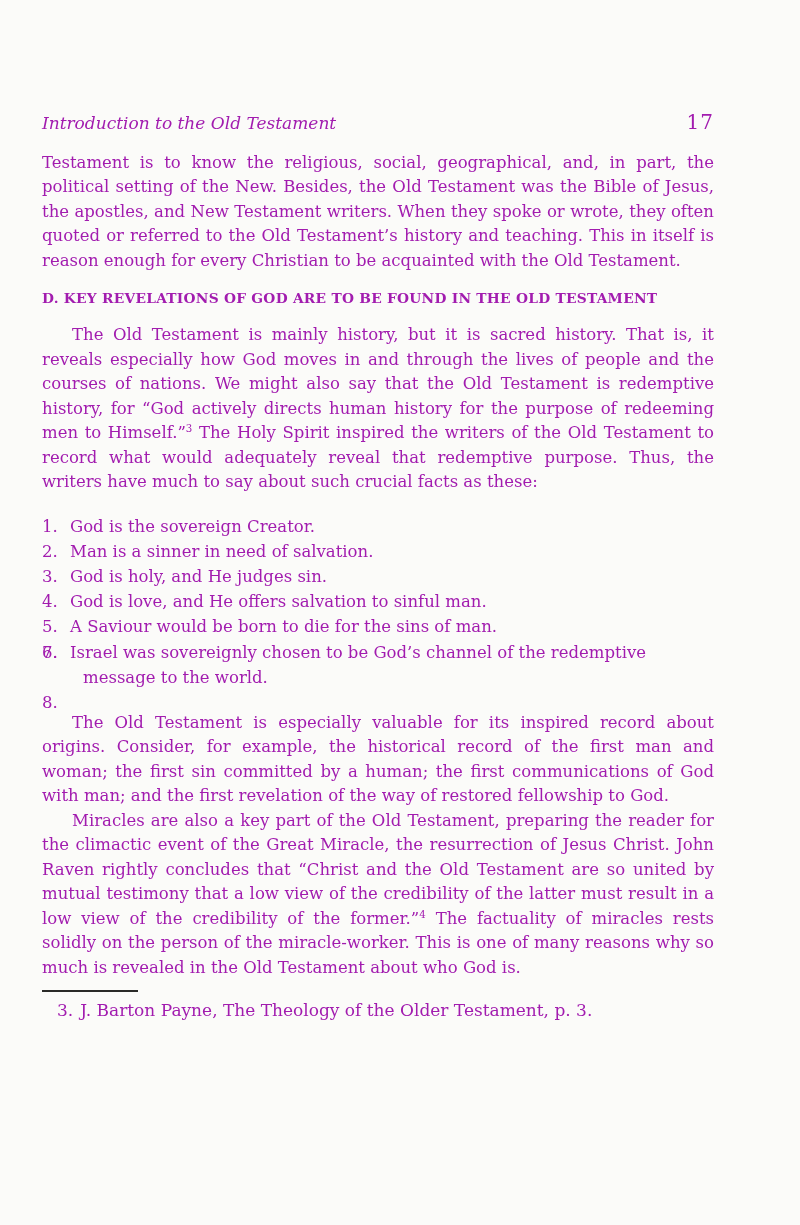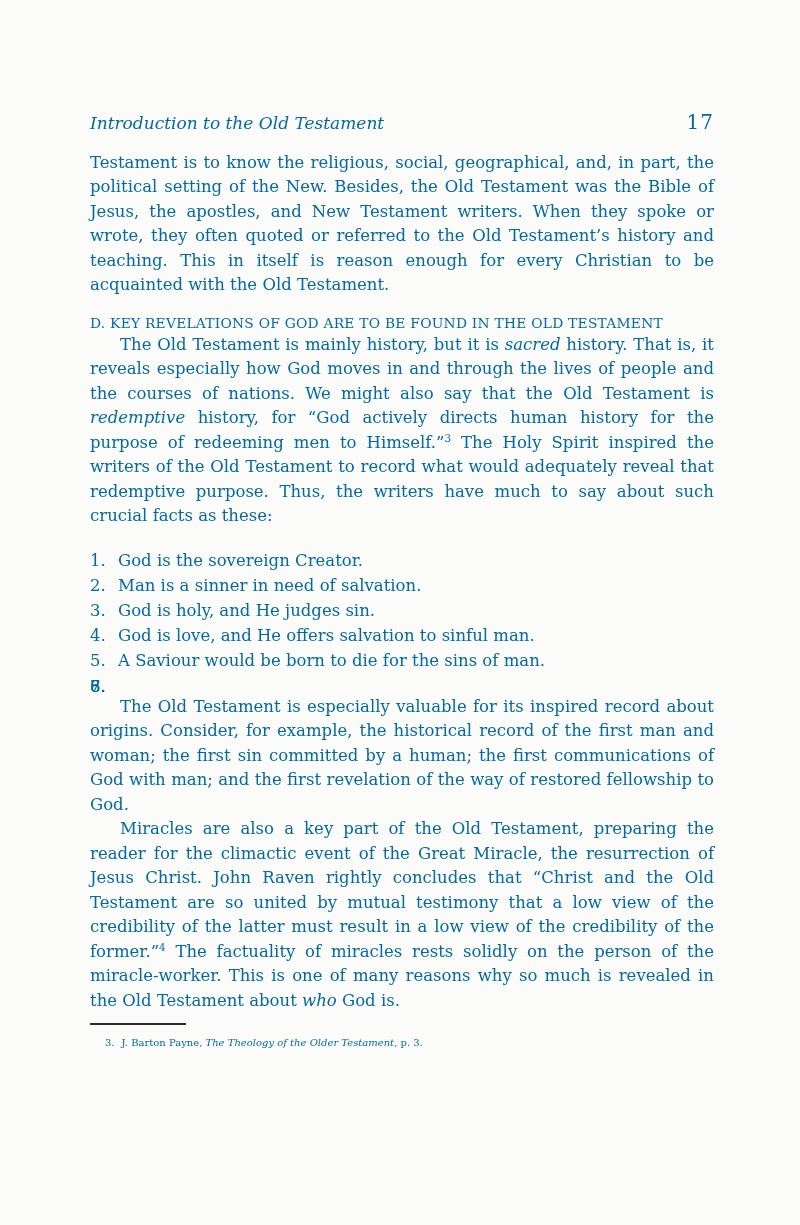--- a/index.html
+++ b/index.html
@@ -7,23 +7,23 @@
     padding: 0;
     width: 800px;
     height: 1225px;
     background: #fbfbf9;
     overflow: hidden;
   }
   .page {
     box-sizing: border-box;
     width: 800px;
     height: 1225px;
-    padding: 110px 86px 0 90px;
+    padding: 110px 86px 0 42px;
     background: #fbfbf9;
-    color: #0369a1;
+    color: #a21caf;
     font-family: "DejaVu Serif", "Liberation Serif", serif;
     font-size: 16.5px;
     line-height: 24.5px;
   }
   .page-header {
     display: flex;
     justify-content: space-between;
     align-items: baseline;
     margin-bottom: 15px;
   }
@@ -34,27 +34,27 @@
   .page-number {
     font-size: 20px;
     letter-spacing: 1px;
   }
   p.body-text {
     margin: 0;
     text-align: justify;
   }
   p.indent { text-indent: 30px; }
   .section-heading {
-    margin: 15px 0 0 0;
+    margin: 15px 0 15px 0;
     font-size: 13.8px;
-    font-weight: normal;
+    font-weight: bold;
     letter-spacing: 0.25px;
     line-height: 20px;
   }
-  .it { font-style: italic; }
+  .it { }
   sup {
     font-size: 0.62em;
     line-height: 0;
     vertical-align: super;
   }
   ol.facts-list {
     list-style: none;
     margin: 19px 0 21px 0;
     padding: 0;
   }
@@ -73,21 +73,21 @@
   p.after-list { }
   .footnotes { margin-top: 10px; }
   .fn-rule {
     width: 96px;
     border: 0;
     border-top: 2.5px solid #2a2a28;
     margin: 0 0 7px 0;
   }
   .footnote {
     padding-left: 15px;
-    font-size: 10px;
+    font-size: 17px;
     line-height: 22.5px;
     text-indent: 0;
   }
   .fn-num { margin-right: 7px; }
 </style>
 </head>
 <body>
 
 <div class="page">
 
@@ -104,21 +104,21 @@
 
     <p class="body-text indent"><span>The Old Testament is mainly history, but it is </span><span class="it">sacred</span><span> history. That is, it reveals especially how God moves in and through the lives of people and the courses of nations. We might also say that the Old Testament is </span><span class="it">redemptive</span><span> history, for “God actively directs human history for the purpose of redeeming men to Himself.”</span><sup>3</sup><span> The Holy Spirit inspired the writers of the Old Testament to record what would adequately reveal that redemptive purpose. Thus, the writers have much to say about such crucial facts as these:</span></p>
 
     <ol class="facts-list">
         <li><span class="li-num">1.</span><span>God is the sovereign Creator.</span></li>
         <li><span class="li-num">2.</span><span>Man is a sinner in need of salvation.</span></li>
         <li><span class="li-num">3.</span><span>God is holy, and He judges sin.</span></li>
         <li><span class="li-num">4.</span><span>God is love, and He offers salvation to sinful man.</span></li>
         <li><span class="li-num">5.</span><span>A Saviour would be born to die for the sins of man.</span></li>
         <li><span class="li-num">6.</span></li>
-        <li><span class="li-num">7.</span></li>
+        <li><span class="li-num">7.</span><span>Israel was sovereignly chosen to be God’s channel of the redemptive message to the world.</span></li>
         <li><span class="li-num">8.</span></li>
       </ol>
 
     <p class="body-text indent after-list"><span>The Old Testament is especially valuable for its inspired record about origins. Consider, for example, the historical record of the first man and woman; the first sin committed by a human; the first communications of God with man; and the first revelation of the way of restored fellowship to God.</span></p>
 
     <p class="body-text indent"><span>Miracles are also a key part of the Old Testament, preparing the reader for the climactic event of the Great Miracle, the resurrection of Jesus Christ. John Raven rightly concludes that “Christ and the Old Testament are so united by mutual testimony that a low view of the credibility of the latter must result in a low view of the credibility of the former.”</span><sup>4</sup><span> The factuality of miracles rests solidly on the person of the miracle-worker. This is one of many reasons why so much is revealed in the Old Testament about </span><span class="it">who</span><span> God is.</span></p>
 
   </main>
 
   <footer class="footnotes">

